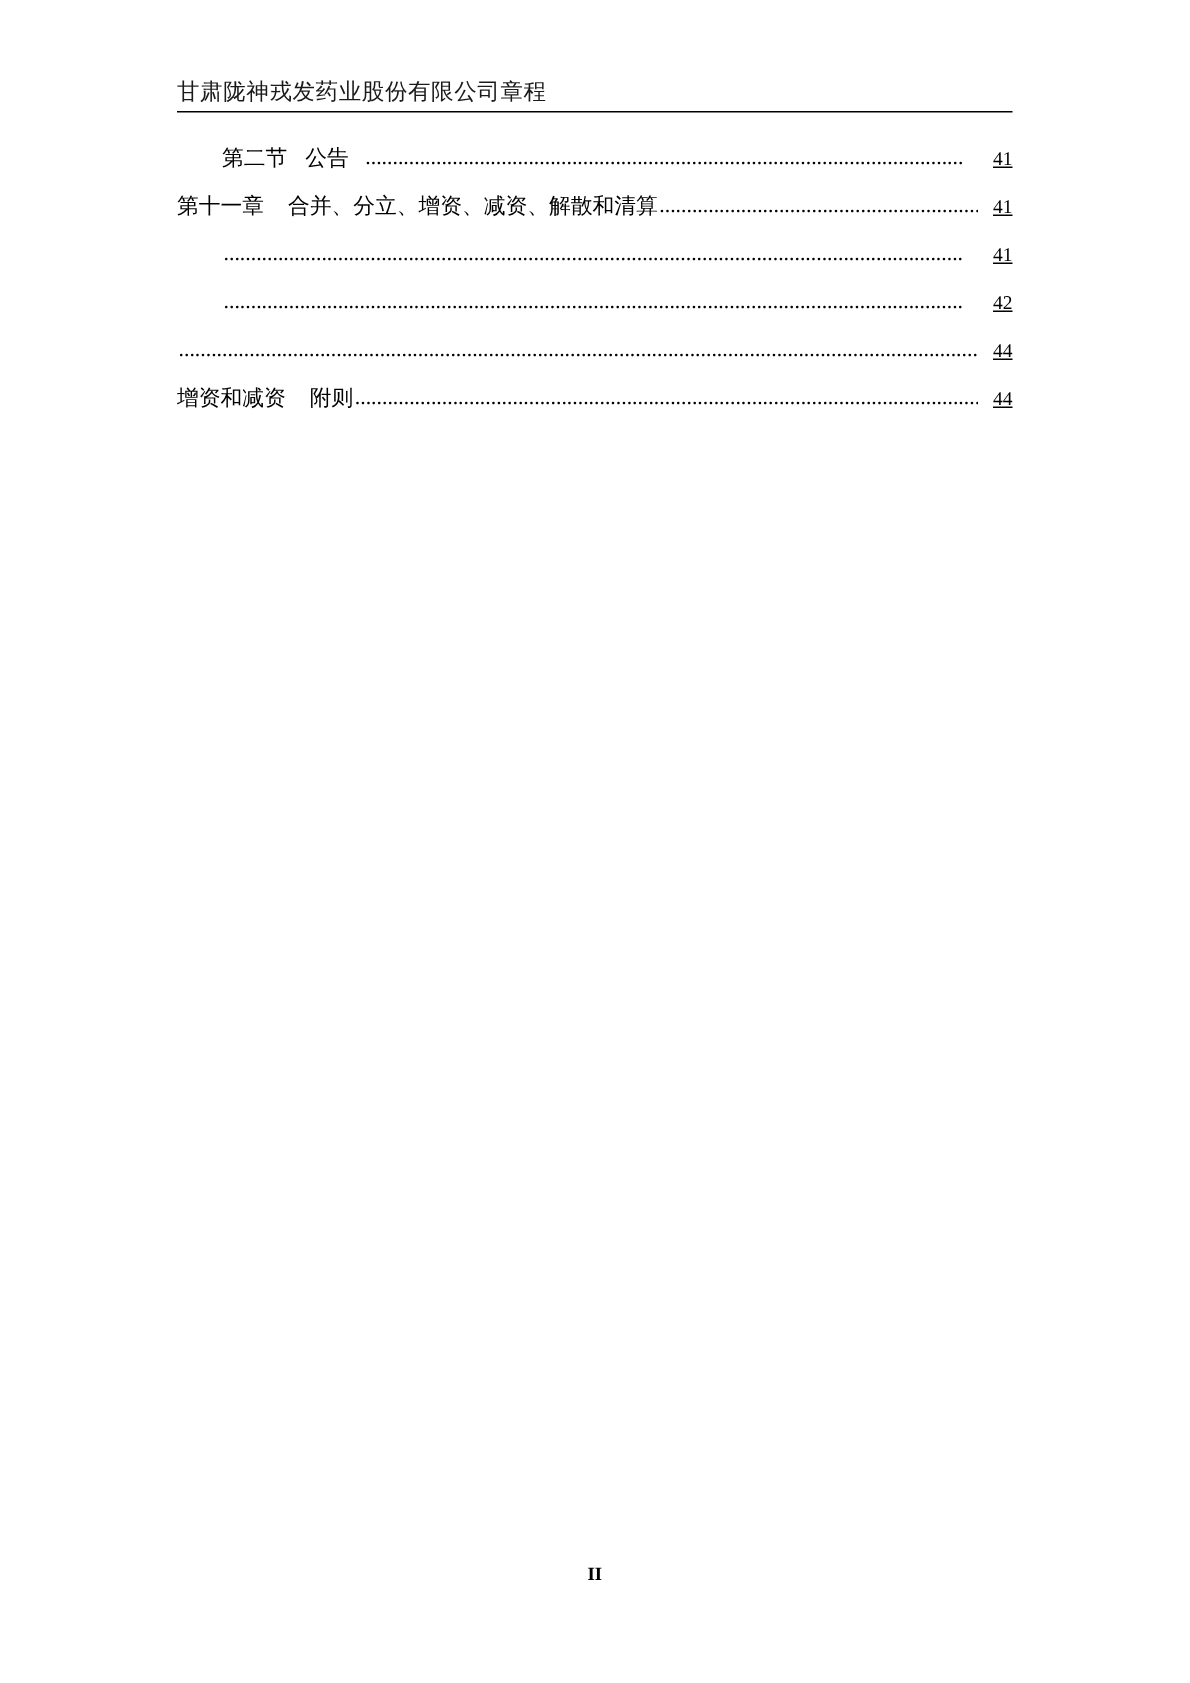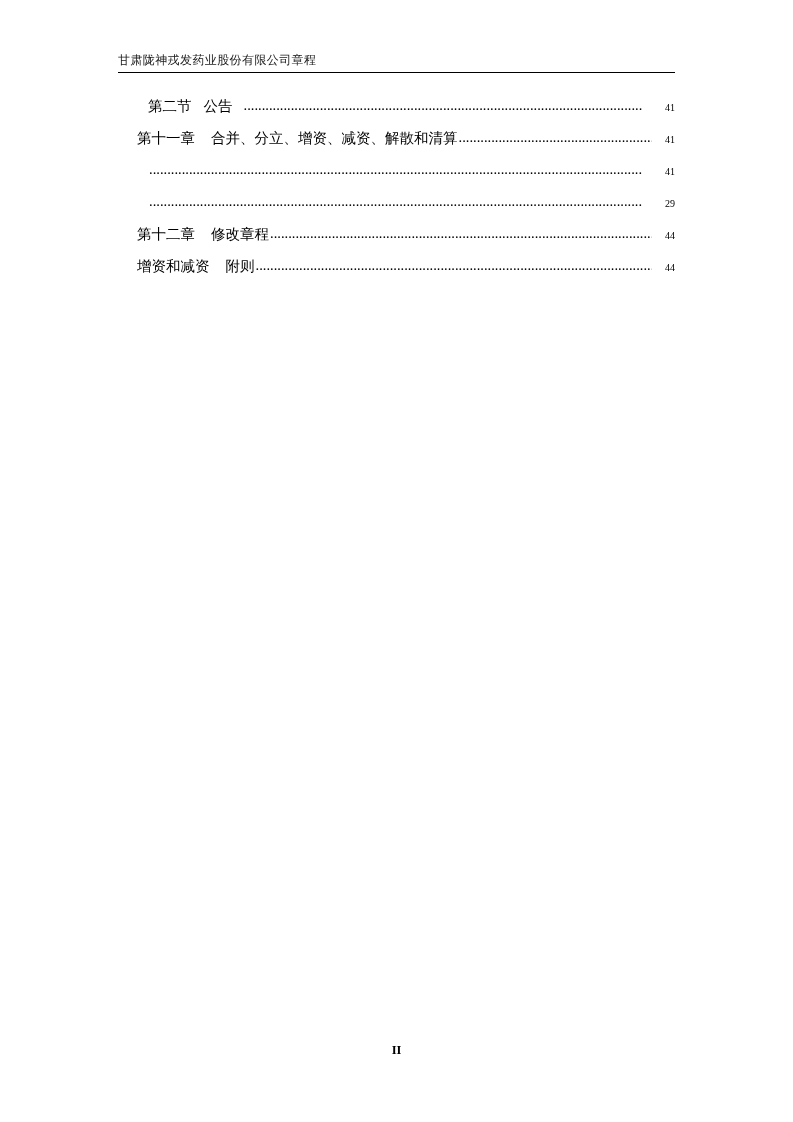--- a/index.html
+++ b/index.html
@@ -23,21 +23,21 @@
     height: 1122px;
   }
   
   .header {
     position: absolute;
     left: 118px;
     top: 52px;
     width: 557px;
   }
   .header-text {
-    font-size: 12px;
+    font-size: 15px;
     letter-spacing: 0.4px;
     color: #1a1a1a;
     white-space: nowrap;
     padding-bottom: 3px;
   }
   .header-rule {
     border-bottom: 1px solid #000000;
     width: 100%;
   }
   
@@ -67,24 +67,25 @@
     letter-spacing: 0px;
     margin: 0 1px;
     color: #000;
     position: relative;
     top: -1px;
   }
   .toc-row .pageno {
     flex: 0 0 auto;
     text-align: right;
     min-width: 22px;
-    font-size: 10px;
+    font-size: 13px;
+    text-decoration: underline;
   }
   
-  .lvl-chapter { padding-left: 0px; margin-left: 19px; }
+  .lvl-chapter { padding-left: 0px; }
   .lvl-section { padding-left: 30px; gap: 10px; }
 
   
   .label .gap-sm { display: inline-block; width: 12px; }
   .label .gap-md { display: inline-block; width: 16px; }
 
   
   .footer {
     position: absolute;
     left: 0;
@@ -119,24 +120,23 @@
         <span class="label"><span>第十一章</span><span class="gap-md"></span><span>合并、分立、增资、减资、解散和清算</span></span>
         <span class="dots">...............................................................................................................................................................</span>
         <span class="pageno">41</span>
       </div>
       <div class="toc-row lvl-section">
         <span class="dots">...............................................................................................................................................................</span>
         <span class="pageno">41</span>
       </div>
       <div class="toc-row lvl-section">
         <span class="dots">...............................................................................................................................................................</span>
-        <span class="pageno">29</span>
+        <span class="pageno">42</span>
       </div>
       <div class="toc-row lvl-chapter">
-        <span class="label"><span>第十二章</span><span class="gap-md"></span><span>修改章程</span></span>
         <span class="dots">...............................................................................................................................................................</span>
         <span class="pageno">44</span>
       </div>
       <div class="toc-row lvl-chapter">
         <span class="label"><span>增资和减资</span><span class="gap-md"></span><span>附则</span></span>
         <span class="dots">...............................................................................................................................................................</span>
         <span class="pageno">44</span>
       </div>
     </div>
 

